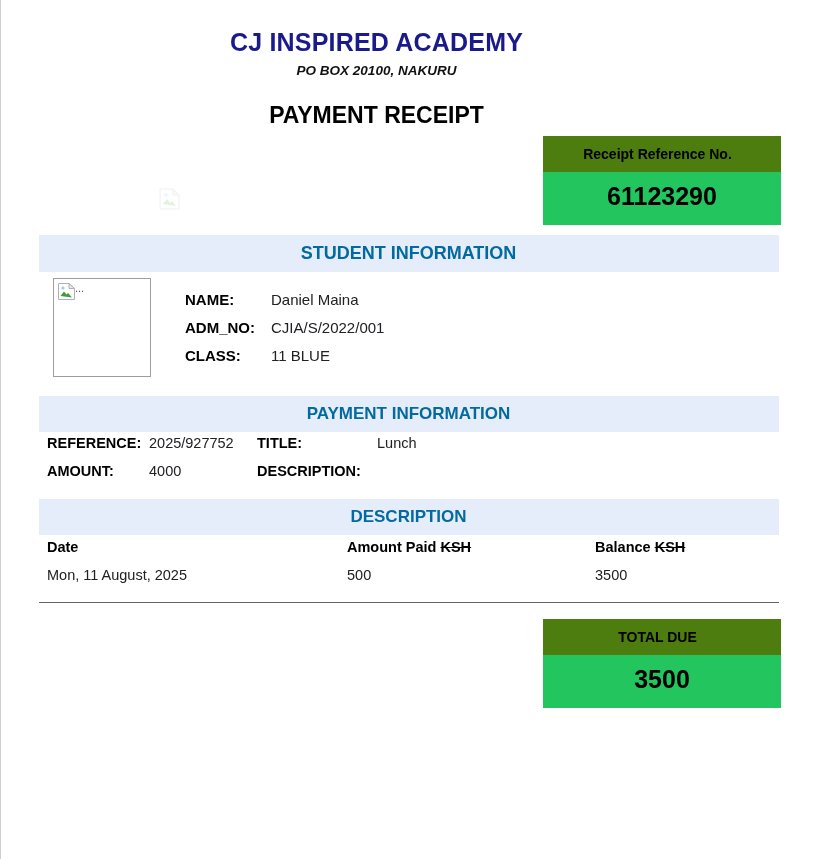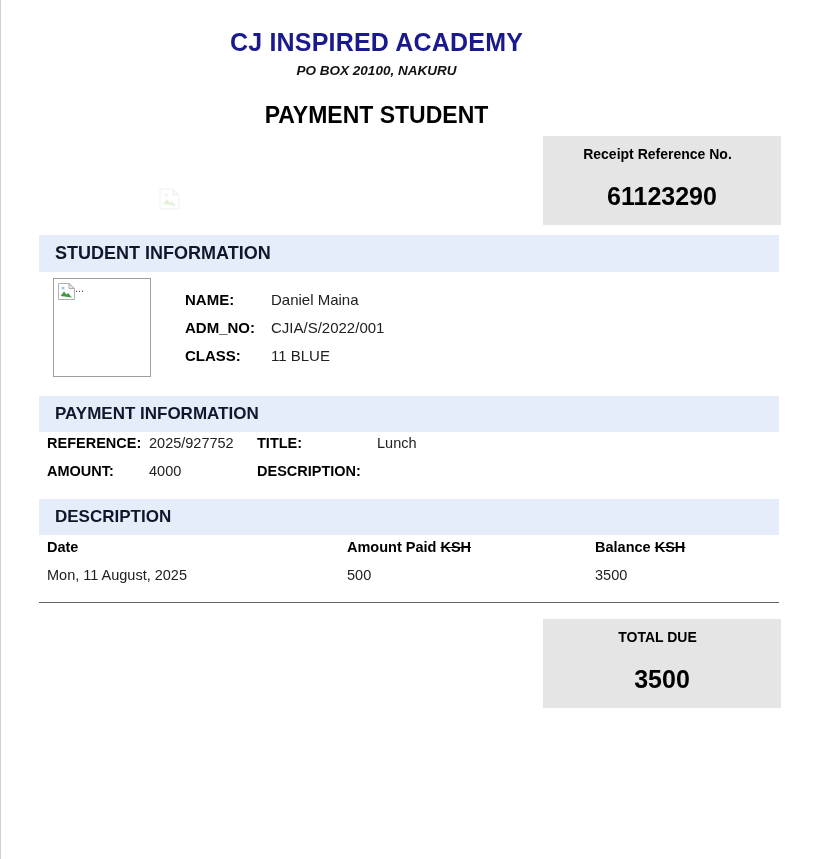--- a/index.html
+++ b/index.html
@@ -75,49 +75,50 @@
     opacity: .28;
   }
 
   
   .amount-box {
     position: absolute;
     width: 238px;
     left: 542px;
   }
   .amount-box .cap {
-    background: #e5e5e5;
+    background: #4d7c0f;
     text-align: center;
     font-size: 14px;
     font-weight: bold;
     color: #000;
     padding: 10px 13px 10px 4px;
   }
   .amount-box .val {
-    background: #e5e5e5;
+    background: #22c55e;
     text-align: center;
     font-size: 25px;
     font-weight: bold;
     color: #000;
     padding: 10px 4px 14px 4px;
   }
   #reference-box { top: 136px; }
   #total-box { top: 619px; }
 
   
   .section-band {
     position: absolute;
     left: 38px;
     width: 740px;
     background: #e4edf9;
     box-sizing: border-box;
     padding: 8px 17px 8px 16px;
     font-size: 18px;
     font-weight: bold;
-    color: #0f172a;
+    color: #0369a1;
+    text-align: center;
   }
   #band-student { top: 235px; }
   #band-payment { top: 396px; font-size: 17px; }
   #band-description { top: 499px; font-size: 17px; }
 
   
   .student-body {
     position: absolute;
     left: 38px;
     top: 278px;
@@ -218,21 +219,21 @@
     border-top: 1px solid #5f6368;
   }
 </style>
 </head>
 <body>
 
 <div class="page">
 
   <h1 class="org-name">CJ INSPIRED ACADEMY</h1>
   <div class="org-address">PO BOX 20100, NAKURU</div>
-  <h2 class="doc-title">PAYMENT STUDENT</h2>
+  <h2 class="doc-title">PAYMENT RECEIPT</h2>
 
   <div class="logo-slot">
     <span class="broken-img">
       <svg width="22" height="22" viewBox="0 0 22 22">
         <path d="M1 1 H14 L20 7 V21 H1 Z" fill="#ffffff" stroke="#c9c9c9" stroke-width="1"></path>
         <path d="M14 1 L20 7 H14 Z" fill="#eeeeee" stroke="#c9c9c9" stroke-width="1"></path>
         <path d="M4 16 L8 11 L11 15 L13 13 L17 18 Z" fill="#9fd08a"></path>
         <circle cx="7" cy="7" r="2" fill="#cfe4f5"></circle>
       </svg>
     </span>

